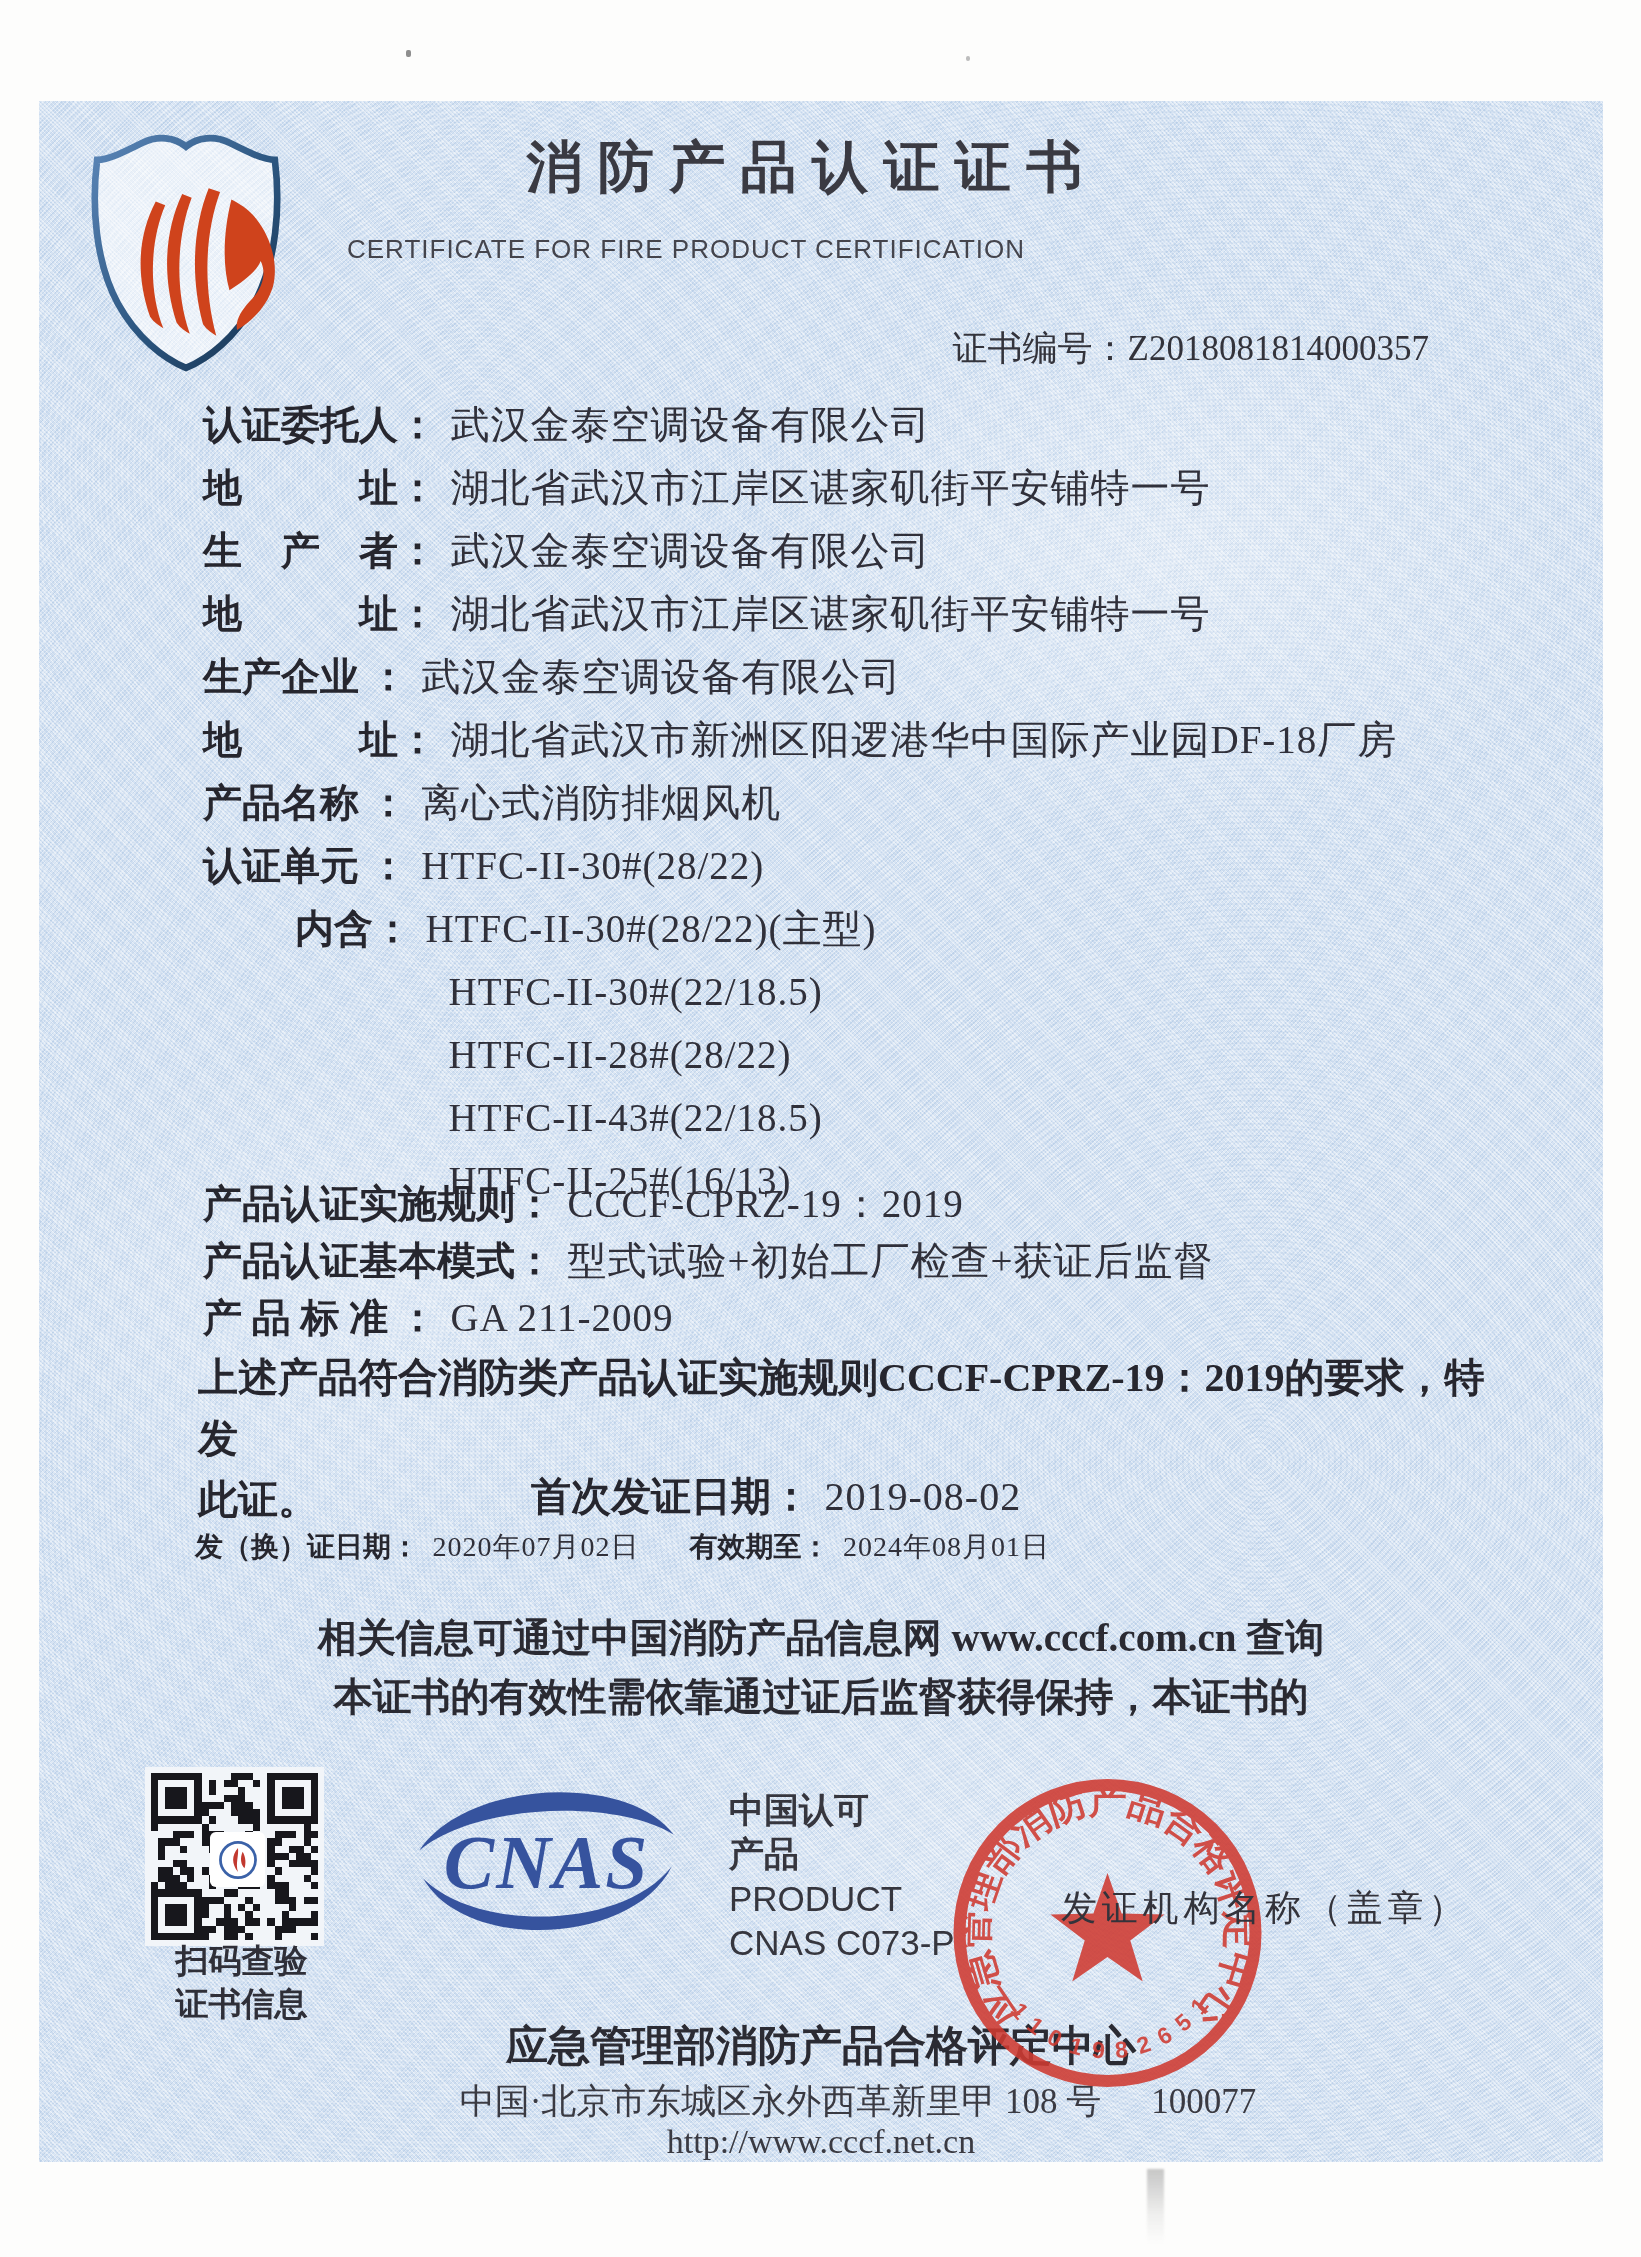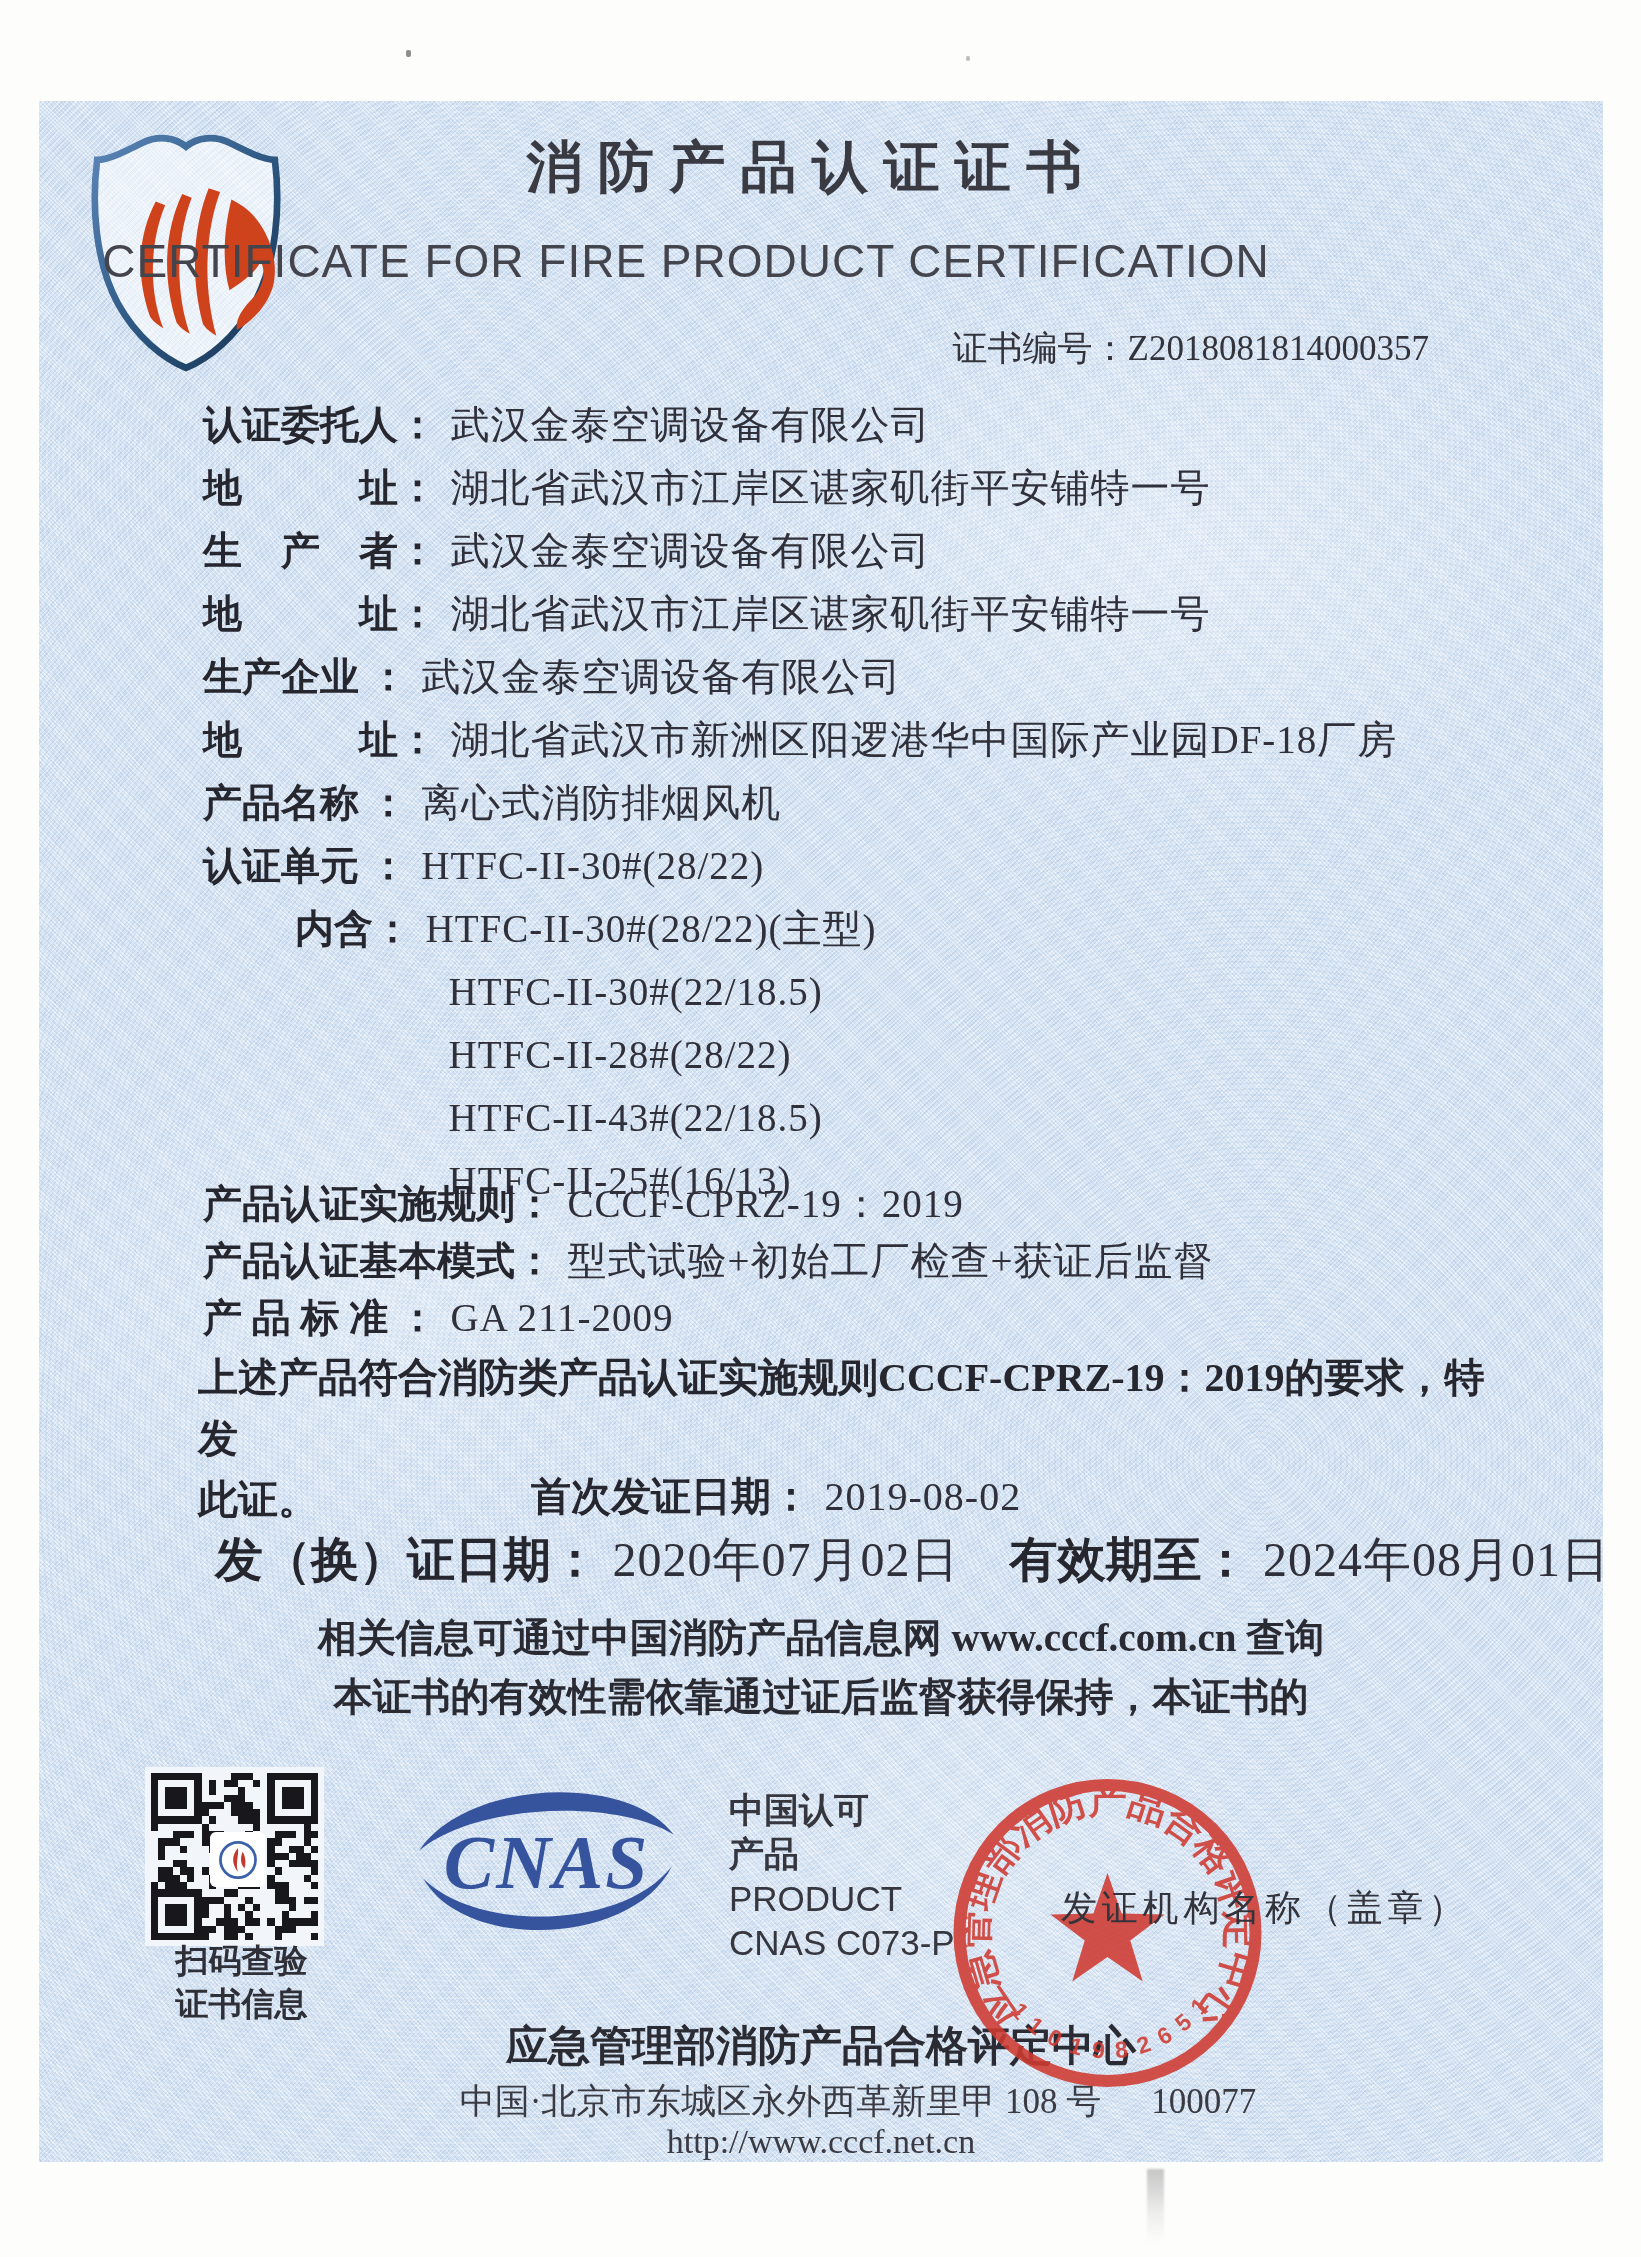--- a/index.html
+++ b/index.html
@@ -24,40 +24,40 @@
   }
   .abs { position:absolute; }
   
   .title {
     left:12px; width:1522px; top:29px; text-align:center;
     font-size:56px; font-weight:700; letter-spacing:15.4px; color:#3a3a42;
   }
   .subtitle {
     left:0; width:1294px; top:133px; text-align:center;
     font-family:"Liberation Sans", sans-serif;
-    font-size:46px; font-weight:400; letter-spacing:1px; color:#44444c;
+    font-size:26px; font-weight:400; letter-spacing:1px; color:#44444c;
   }
   .certno {
     left:0; width:1390px; top:224px; text-align:right;
     font-size:35px; color:#33333b;
   }
   
   .logo { left:43px; top:27px; width:208px; height:249px; }
   
   .fields { left:164px; top:292px; width:1371px; font-size:39px; }
   .frow { height:63px; line-height:63px; white-space:nowrap; }
   .f-label { font-weight:700; color:#26262e; }
   .f-value { color:#30303a; letter-spacing:1px; padding-left:13.5px; }
   .inc-indent { display:inline-block; width:92px; }
   .inc-spacer { display:inline-block; width:232px; }
   .rules { left:164px; top:1074px; width:1371px; font-size:39px; }
   .rrow { height:57px; line-height:57px; white-space:nowrap; }
   .statement { left:159px; top:1246px; width:1313px; font-size:40px; font-weight:700; line-height:61px; color:#26262e; }
   .d-first { left:492px; top:1368px; font-size:40px; white-space:nowrap; }
-  .d-re { left:176px; top:1427px; font-size:48px; white-space:nowrap; }
+  .d-re { left:156px; top:1427px; font-size:28px; white-space:nowrap; }
   .gap60 { display:inline-block; width:50px; }
   .notice { left:0; top:1507px; width:1564px; text-align:center; font-size:39px; font-weight:600; line-height:59px; color:#2a2a32; }
   
   .qr { left:106px; top:1666px; width:179px; height:179px; background:#f2f5f9; position:absolute; padding:5.8px; }
   .qr-grid { width:100%; height:100%; display:grid; grid-template-columns:repeat(23,1fr); grid-template-rows:repeat(23,1fr); }
   .qr-grid div.on { background:#17171c; }
   .qr-logo { position:absolute; left:65px; top:65px; width:55px; height:55px; background:#fff; border-radius:5.8px; display:flex; align-items:center; justify-content:center; }
   .qr-caption { left:106px; top:1839px; width:193px; text-align:center; font-size:33px; line-height:43px; color:#2f2f38; font-weight:600; }
   .cnas-logo { left:365px; top:1672px; width:285px; height:169px; }
   .cnas-text { left:690px; top:1688px; font-size:35px; line-height:44px; color:#36363e; font-weight:600; }

